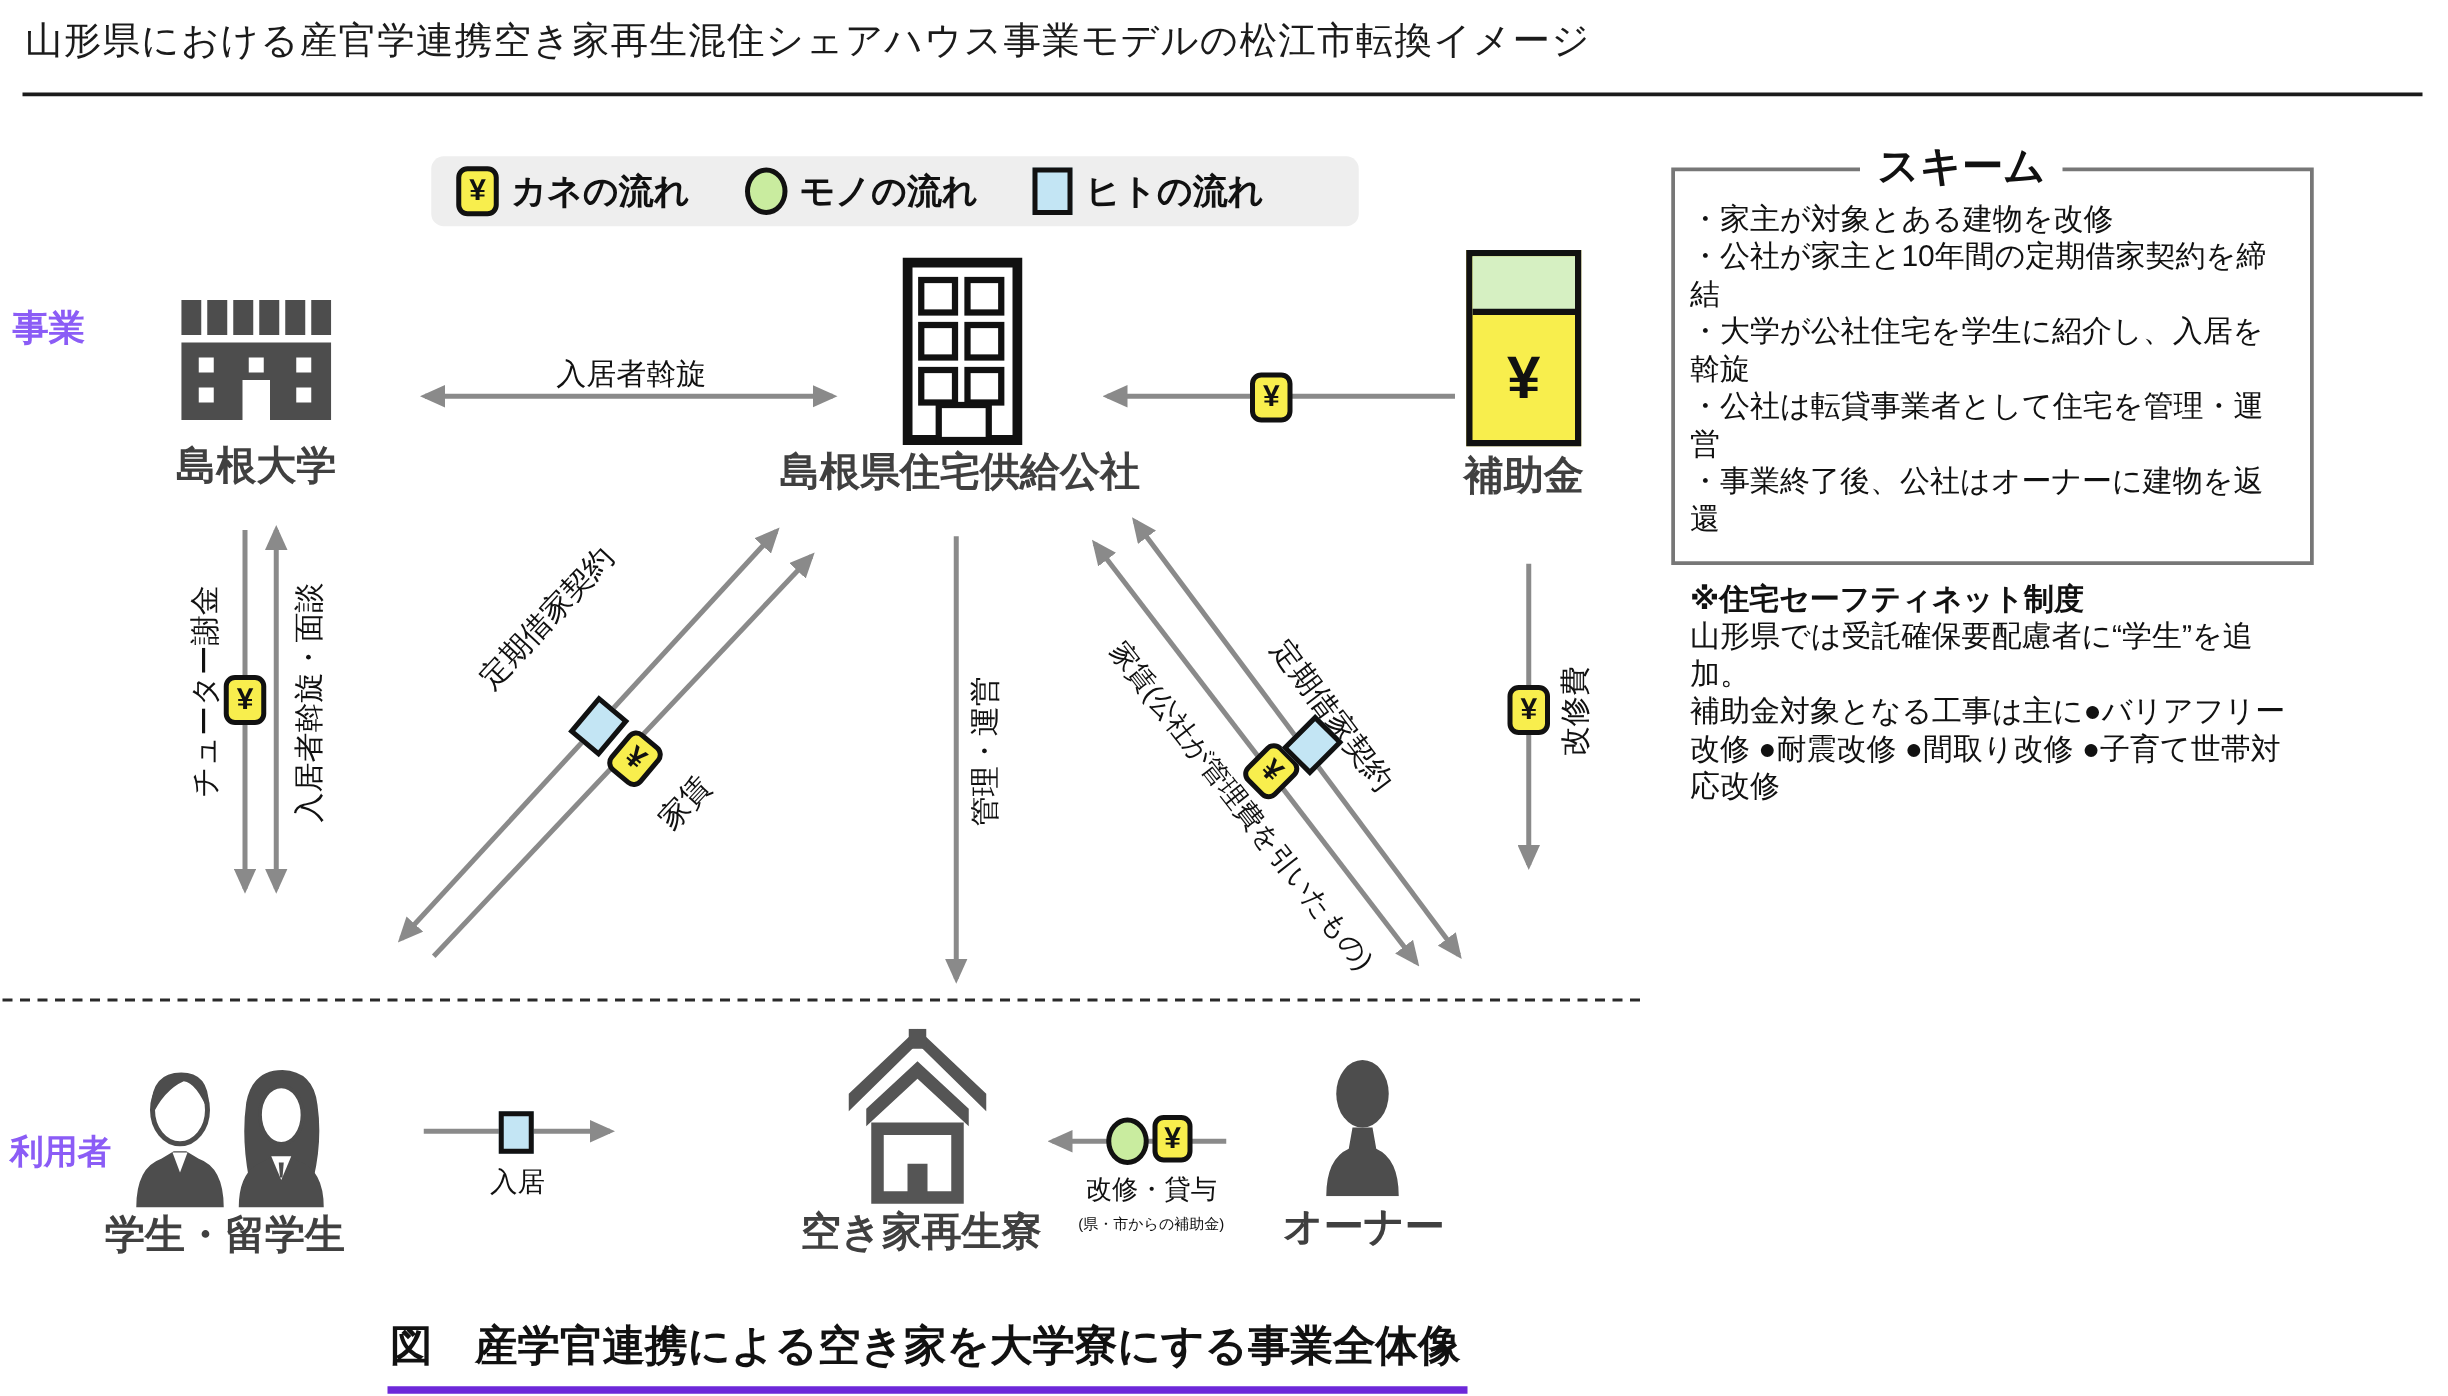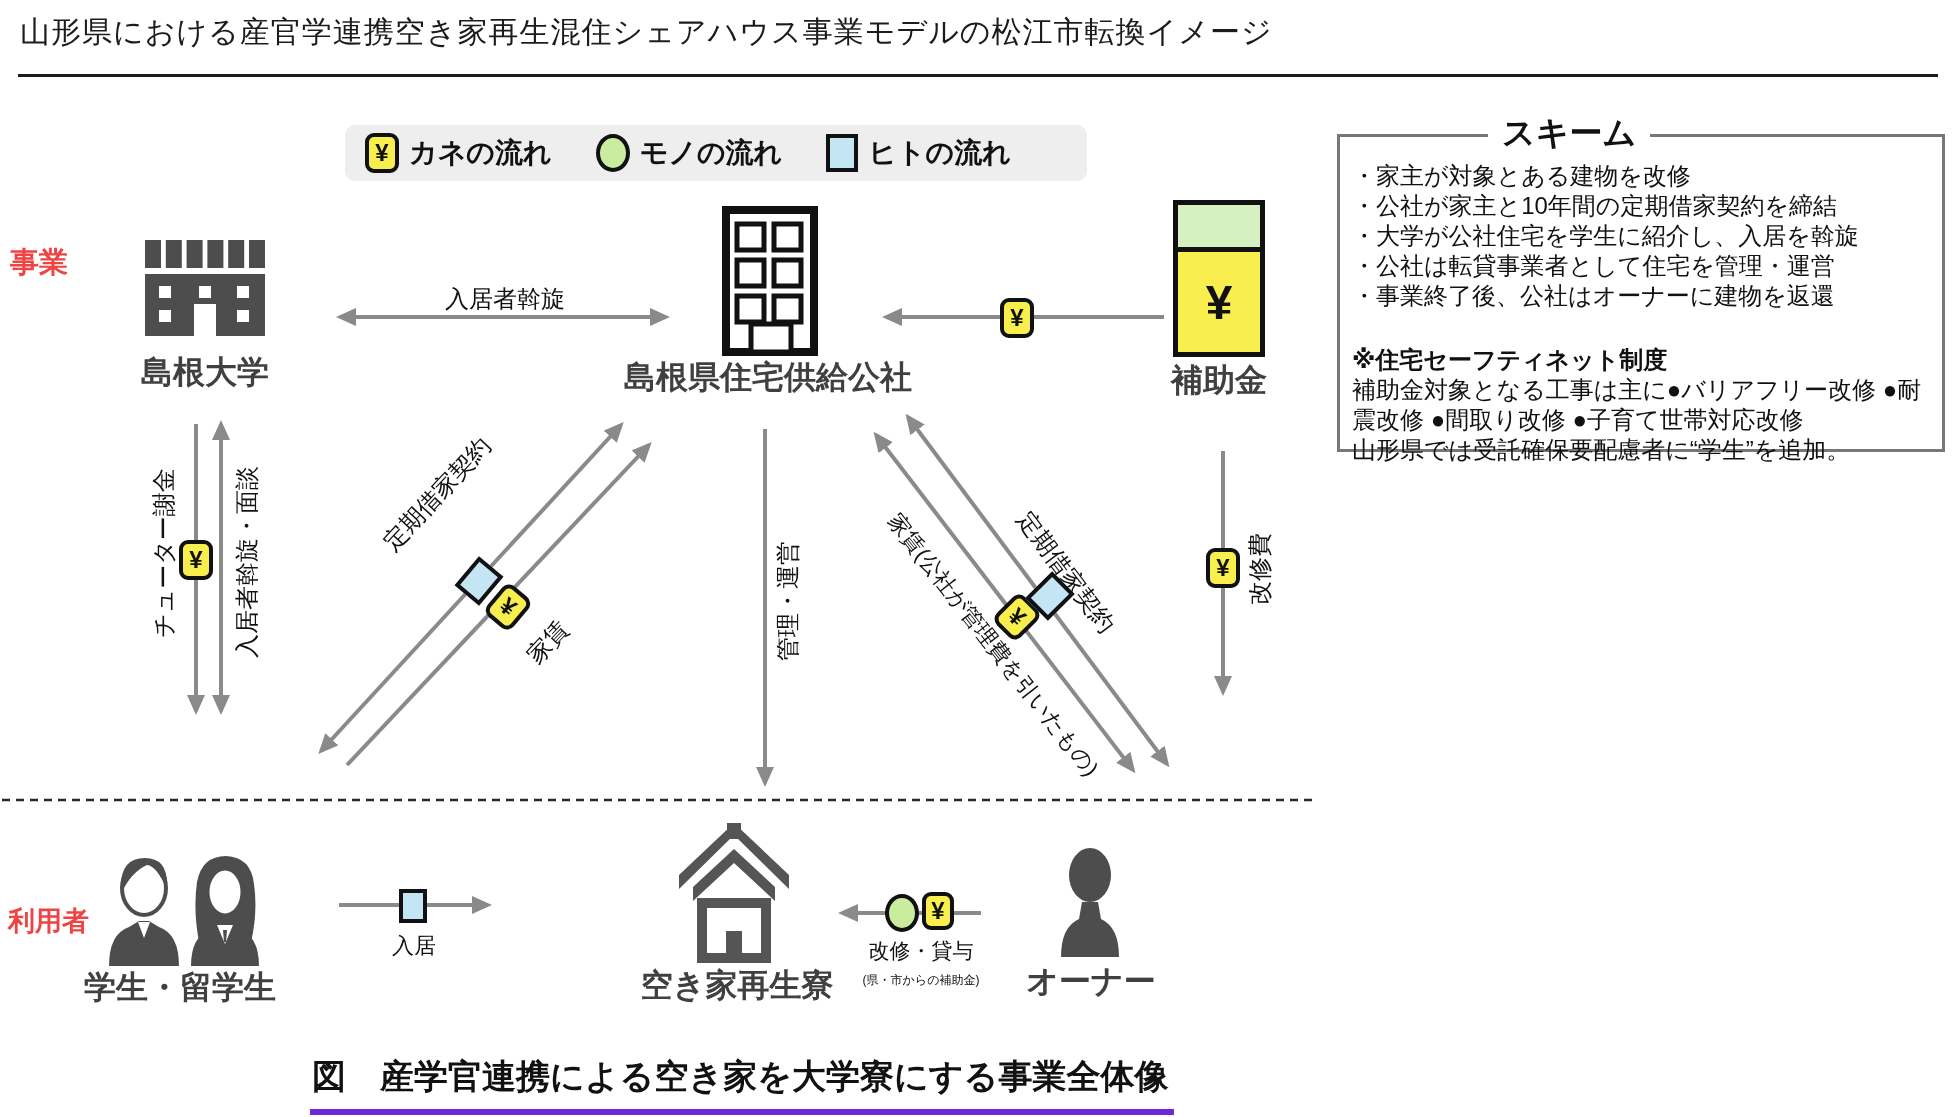--- a/index.html
+++ b/index.html
@@ -2,21 +2,21 @@
 <html><head>
 <meta charset="utf-8">
 <style>
   html,body{margin:0;padding:0;background:#ffffff;}
   #stage{position:relative;width:1958px;height:1117px;background:#fff;overflow:hidden;
          font-family:"Liberation Sans","DejaVu Sans",sans-serif;color:#111;}
   .abs{position:absolute;}
   .ctr{transform:translate(-50%,-50%);}
   .page-title{font-size:30px;color:#1b1b1b;letter-spacing:1px;white-space:nowrap;}
   .title-rule{left:18px;top:74px;width:1920px;height:0;border-top:3px solid #1b1b1b;}
-  .rowlbl{color:#ef4444;font-size:29px;font-weight:bold;white-space:nowrap;}
+  .rowlbl{color:#8b5cf6;font-size:29px;font-weight:bold;white-space:nowrap;}
   .entlbl{font-weight:bold;font-size:32px;white-space:nowrap;color:#404040;}
   .flowlbl{font-size:24px;white-space:nowrap;color:#111;}
   .flowlbl-sm{font-size:21px;white-space:nowrap;color:#111;}
   
   #legend{left:345px;top:125px;width:742px;height:56px;background:#eeeeee;border-radius:10px;
           display:flex;align-items:center;gap:44px;padding:0 20px;box-sizing:border-box;}
   .legitem{display:flex;align-items:center;gap:10px;font-size:28px;font-weight:bold;white-space:nowrap;}
   
   .byen{width:34px;height:40px;background:#F8EE4D;border:4px solid #111;border-radius:9px;
         display:flex;align-items:center;justify-content:center;font-weight:bold;font-size:24px;
@@ -24,21 +24,21 @@
   .bblue{width:32px;height:38px;background:#C3E5F4;border:4px solid #111;box-sizing:border-box;}
   .bgreen{width:34px;height:38px;background:#C9EC9F;border:4px solid #111;border-radius:50%;box-sizing:border-box;}
   .bsmall{width:28px;height:34px;}
   
   #subsidy-box{left:1173px;top:200px;width:92px;height:157px;border:5px solid #111;background:#F8EE4D;
                box-sizing:border-box;display:flex;flex-direction:column;}
   #subsidy-box .greentop{height:42px;background:#D6F0C2;border-bottom:5px solid #111;}
   #subsidy-box .yenbig{flex:1;display:flex;align-items:center;justify-content:center;
                        font-size:48px;font-weight:bold;color:#111;}
   
-  #scheme{left:1337px;top:134px;width:608px;height:318px;border:3px solid #777;box-sizing:border-box;background:#fff;}
+  #scheme{left:1337px;top:134px;width:514px;height:318px;border:3px solid #777;box-sizing:border-box;background:#fff;}
   #scheme .stitle{position:absolute;top:-26px;left:148px;background:#fff;padding:0 14px;
                   font-size:33px;font-weight:bold;white-space:nowrap;}
   #scheme .sbody{padding:24px 14px 0 12px;font-size:24px;line-height:30px;}
   #scheme .note{margin-top:34px;}
   #scheme .notetitle{font-weight:bold;}
   
   #caption{left:310px;top:1054px;font-size:34px;font-weight:bold;white-space:nowrap;
            border-bottom:6px solid #6d28d9;padding:0 6px 9px 2px;}
 </style>
 </head>
@@ -136,22 +136,22 @@
   <div id="scheme" class="abs" style="z-index:2;">
     <div class="stitle">スキーム</div>
     <div class="sbody">
       <div>・家主が対象とある建物を改修</div>
       <div>・公社が家主と10年間の定期借家契約を締結</div>
       <div>・大学が公社住宅を学生に紹介し、入居を斡旋</div>
       <div>・公社は転貸事業者として住宅を管理・運営</div>
       <div>・事業終了後、公社はオーナーに建物を返還</div>
       <div class="note">
         <div class="notetitle">※住宅セーフティネット制度</div>
+        <div>山形県では受託確保要配慮者に“学生”を追加。</div>
         <div>補助金対象となる工事は主に●バリアフリー改修 ●耐震改修 ●間取り改修 ●子育て世帯対応改修</div>
-        <div>山形県では受託確保要配慮者に“学生”を追加。</div>
       </div>
     </div>
   </div>
 
   <div class="abs flowlbl" style="left:505px;top:299px;transform:translate(-50%,-50%);z-index:2;">入居者斡旋</div>
   <div class="abs flowlbl" style="left:164px;top:553px;transform:translate(-50%,-50%) rotate(-90deg);z-index:2;">チューター謝金</div>
   <div class="abs flowlbl" style="left:247px;top:562px;transform:translate(-50%,-50%) rotate(-90deg);z-index:2;">入居者斡旋・面談</div>
   <div class="abs flowlbl" style="left:437px;top:494px;transform:translate(-50%,-50%) rotate(-47deg);z-index:2;">定期借家契約</div>
   <div class="abs flowlbl" style="left:548px;top:642px;transform:translate(-50%,-50%) rotate(-47deg);z-index:2;">家賃</div>
   <div class="abs flowlbl" style="left:788px;top:601px;transform:translate(-50%,-50%) rotate(-90deg);z-index:2;">管理・運営</div>

